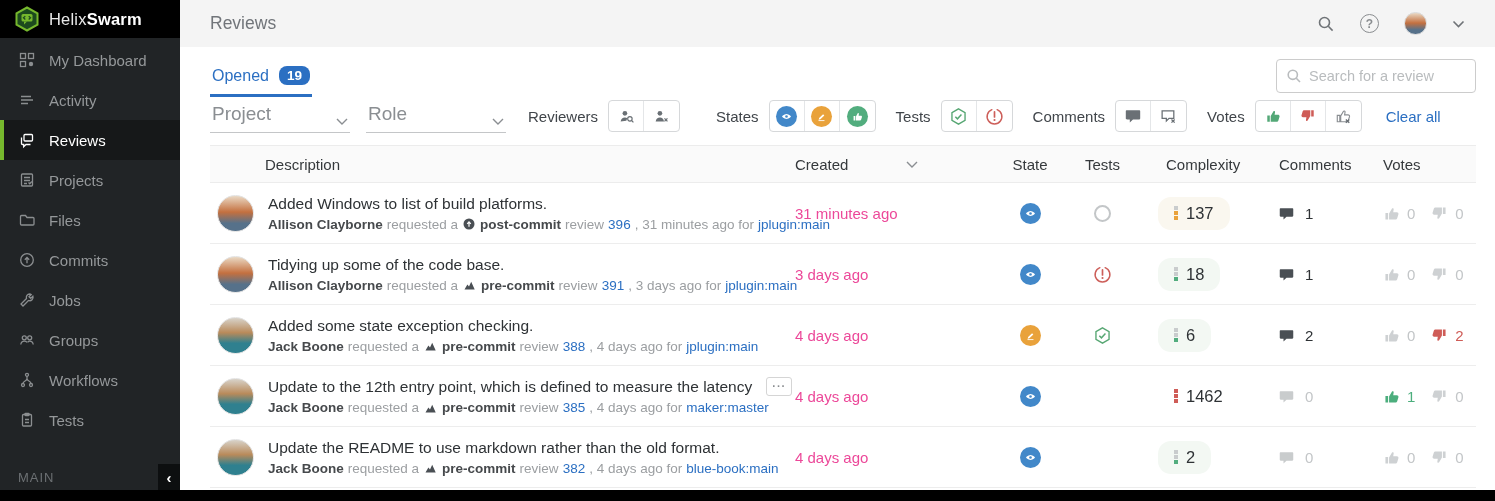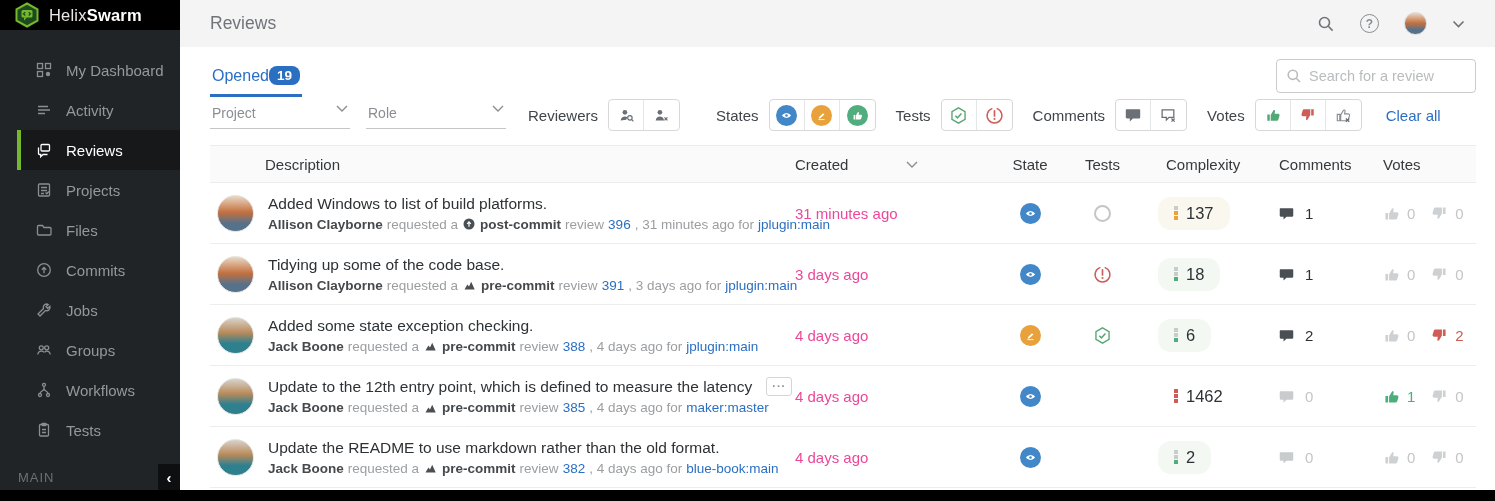--- a/index.html
+++ b/index.html
@@ -1,25 +1,25 @@
 <!DOCTYPE html>
 <html><head>
 <meta charset="utf-8">
 <style>
   * { margin:0; padding:0; box-sizing:border-box; }
   html,body { width:1495px; height:501px; overflow:hidden; font-family:"Liberation Sans", sans-serif; background:#fff; }
   .app { display:flex; width:100%; height:100%; position:relative; }
 
   
   .sidebar { width:180px; background:#212426; display:flex; flex-direction:column; flex-shrink:0; position:relative; }
-  .logo { height:30px; background:#000; display:flex; align-items:center; padding:0 14px; gap:9px; }
+  .logo { height:38px; background:#000; display:flex; align-items:center; padding:0 14px; gap:9px; }
   .logo-name { font-size:16.5px; color:#fff; letter-spacing:.2px; }
   .logo-name .lt { font-weight:400; color:#e8e8e8; }
   .logo-name .bd { font-weight:700; }
-  .nav { padding-top:20px;margin-left:17px; }
+  .nav { padding-top:2px; }
   .nav-item { height:40px; display:flex; align-items:center; gap:13px; padding-left:18px; color:#95989a; font-size:15px; cursor:pointer; position:relative; }
   .nav-item svg { width:18px; height:18px; stroke:#8b8e90; fill:none; stroke-width:1.3; flex-shrink:0; }
   .nav-item.active { background:#161819; color:#fff; }
   .nav-item.active svg { stroke:#fff; }
   .nav-item.active::before { content:""; position:absolute; left:0; top:0; bottom:0; width:4px; background:#76b82d; }
   .sidebar-footer { position:absolute; bottom:11px; left:0; right:0; height:26px; display:flex; align-items:center; justify-content:space-between; padding-left:18px; }
   .main-label { color:#6c7073; font-size:13px; letter-spacing:1px; }
   .collapse-btn { width:22px; height:26px; background:#0d0f10; color:#fff; display:flex; align-items:center; justify-content:center; font-size:15px; font-weight:700; cursor:pointer; }
 
   
@@ -29,33 +29,33 @@
   .topbar-icons { display:flex; align-items:center; gap:25px; }
   .icon-btn { cursor:pointer; display:flex; align-items:center; justify-content:center; }
   .help-circle { width:19px; height:19px; border:1.4px solid #8a8d90; border-radius:50%; color:#8a8d90; font-size:12px; display:flex; align-items:center; justify-content:center; font-weight:700; }
   .avatar-sm { width:23px; height:23px; border-radius:50%; background:linear-gradient(180deg,#ead9c4 0%,#c4703f 48%,#56718a 80%); border:1px solid #d9d9d9; }
 
   .content { padding:0 19px 0 30px; flex:1; }
 
   
   .tabs-row { display:flex; align-items:center; justify-content:space-between; margin-top:8px; }
   .tabs { display:flex; align-items:center; gap:44px; }
-  .tab { display:flex; align-items:center; gap:0; font-size:16px; padding:11px 2px 12px; cursor:pointer; color:#3a3e41; }
+  .tab { display:flex; align-items:center; gap:10px; font-size:16px; padding:11px 2px 12px; cursor:pointer; color:#3a3e41; }
   .tab.active { color:#2b6fc2; border-bottom:3px solid #2b6fc2; padding-bottom:9px; }
   .badge { border-radius:8px; color:#fff; font-size:13.5px; font-weight:700; padding:2px 8px; }
   .badge.blue { background:#2b6fc2; }
   .badge.gray { background:#9a9a9a; padding:2px 7px; }
   .search-box { position:relative; width:200px; }
   .search-box input { width:100%; height:34px; border:1px solid #ccc; border-radius:4px; padding:0 10px 0 32px; font-size:14.5px; color:#555; outline:none; font-family:"Liberation Sans",sans-serif; }
   .search-box input::placeholder { color:#b9bcbe; }
   .search-box .mag { position:absolute; left:10px; top:9px; }
 
   
   .filters-row { display:flex; align-items:center; margin:2px 0 10px; }
-  .filter-select { width:140px; border-bottom:1px solid #c4c6c8; color:#8a8e92; font-size:14px; padding:4px 2px 7px; display:flex; justify-content:space-between; align-items:flex-start; cursor:pointer; margin-right:16px; }
+  .filter-select { width:140px; border-bottom:1px solid #c4c6c8; color:#8a8e92; font-size:19px; padding:4px 2px 7px; display:flex; justify-content:space-between; align-items:flex-end; cursor:pointer; margin-right:16px; }
   .f-label { color:#40454a; font-size:15px; margin:0 10px 0 6px; }
   .btn-group { display:flex; border:1px solid #d6d8da; border-radius:4px; background:#fff; overflow:hidden; }
   .gbtn { width:35px; height:30px; display:flex; align-items:center; justify-content:center; border-right:1px solid #e4e6e8; cursor:pointer; }
   .gbtn:last-child { border-right:none; }
   .clear-all { color:#2b6fc2; font-size:15px; margin-left:24px; cursor:pointer; }
 
   
   .sbadge { width:21px; height:21px; border-radius:50%; display:inline-flex; align-items:center; justify-content:center; }
   .sbadge.blue { background:#4288c9; }
   .sbadge.orange { background:#e9a23b; }

